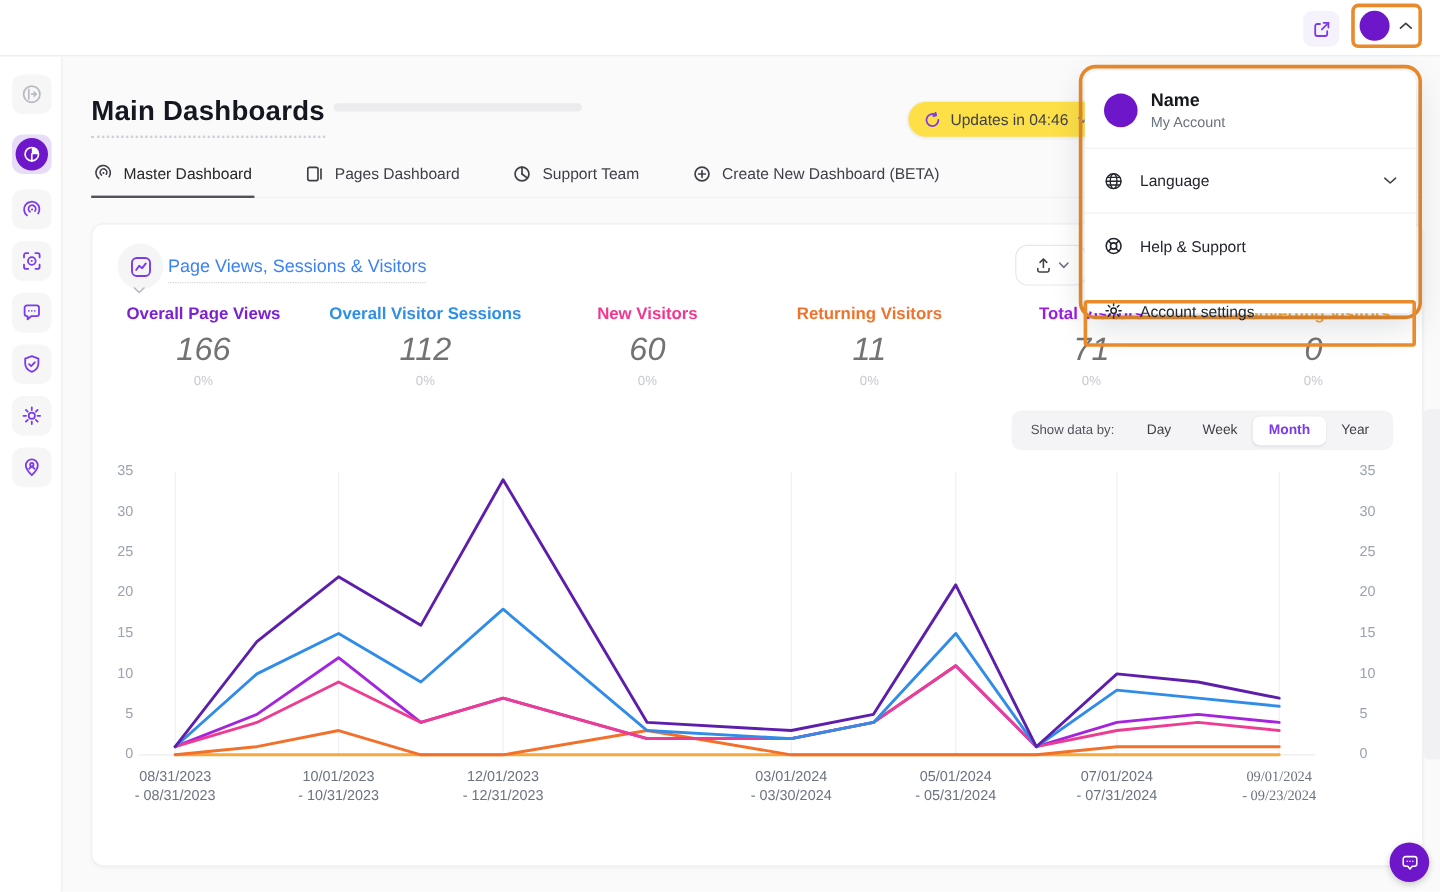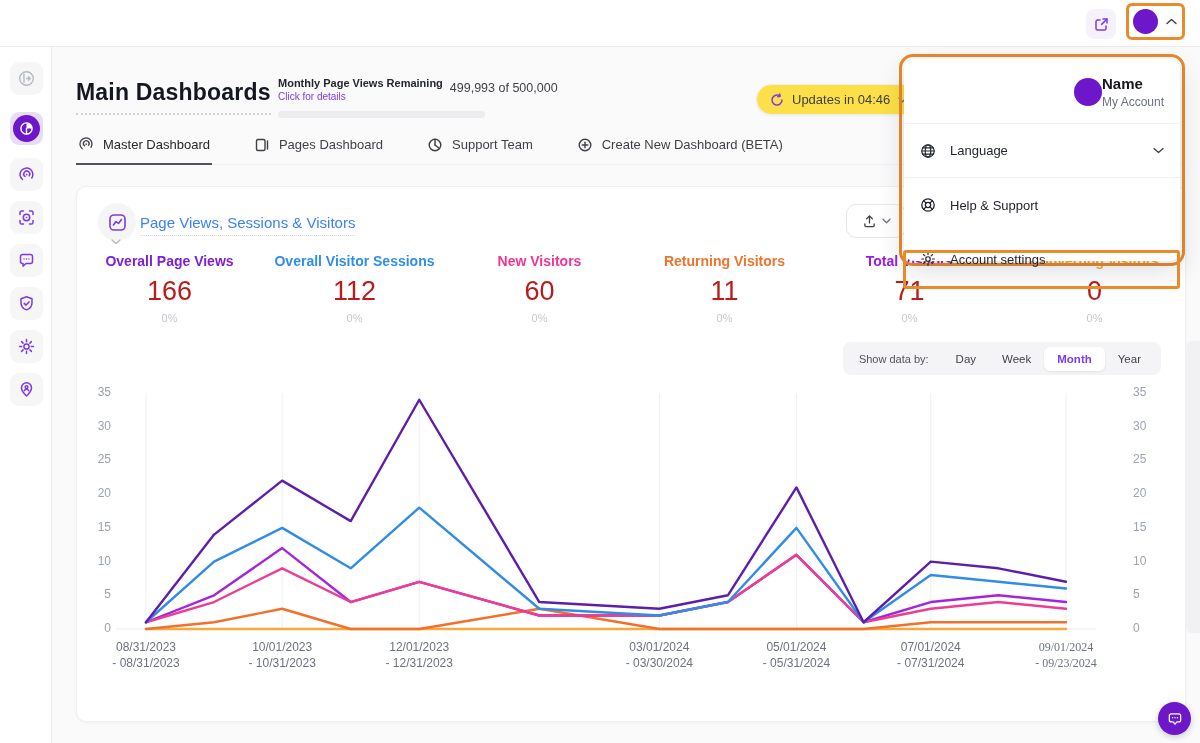--- a/index.html
+++ b/index.html
@@ -43,38 +43,38 @@
   
   .card { position:absolute; left:24px; top:139px; width:1110px; height:536px; background:#fff; border:1px solid #f0f0f2; border-radius:10px; box-shadow:0 1px 3px rgba(16,24,40,.04); }
   .card-icon-wrap { position:absolute; left:21px; top:16px; width:38px; height:38px; border-radius:50%; background:#f5f5f6; display:flex; align-items:center; justify-content:center; }
   .card-icon-chev { position:absolute; left:34px; top:52px; }
   .card-title { position:absolute; left:63px; top:27px; font-size:15px; color:#3b82f6; padding-bottom:4px; border-bottom:1.5px dotted #d6d6da; }
   .export-btn { position:absolute; left:769px; top:17px; width:60px; height:34px; border:1px solid #e7e7ea; border-radius:10px; background:#fff; display:flex; align-items:center; justify-content:center; gap:5px; cursor:pointer; }
 
   .metrics { position:absolute; left:0; top:66px; width:1110px; display:flex; }
   .metric { flex:1; text-align:center; }
   .metric-label { font-size:14px; font-weight:bold; }
-  .metric-value { font-size:27px; font-weight:500; color:#b91c1c; margin-top:7px; }
+  .metric-value { font-size:27px; font-weight:500; color:#737373; margin-top:7px;font-style:italic; }
   .metric-delta { font-size:11px; color:#c6c9cf; margin-top:5px; }
 
   .showdata { position:absolute; top:155px; right:24px; height:33px; background:#f4f4f6; border-radius:8px; display:flex; align-items:center; padding:0 7px 0 16px; gap:4px; }
   .showdata-label { font-size:11px; color:#52525b; margin-right:10px; }
   .showdata-opt { font-size:11.5px; color:#3f3f46; padding:6px 13px; border-radius:6px; cursor:pointer; }
   .showdata-opt.active { background:#fff; color:#7c3aed; font-weight:bold; box-shadow:0 1px 2px rgba(16,24,40,.08); }
 
   .chart { position:absolute; left:0; top:190px; width:1110px; height:310px; }
   .ytick { position:absolute; font-size:12px; color:#9ca3af; }
   .xtick { position:absolute; width:130px; text-align:center; font-size:12px; color:#6b7280; line-height:16px; }
 
   .right-strip { position:absolute; left:1186px; top:341px; width:14px; height:292px; background:#f1f1f3; border-radius:6px 0 0 6px; }
 
   
   .dropdown-outline { position:absolute; left:899px; top:54px; width:286px; height:212px; border:3px solid #e98a2b; border-radius:14px; z-index:100; background:transparent; }
   .dropdown { position:absolute; left:2px; top:2px; width:276px; height:202px; background:#fff; border-radius:10px; box-shadow:0 10px 28px rgba(16,24,40,.14); }
-  .menu-profile { display:flex; align-items:center; gap:0; padding:16px 16px 14px 16px; border-bottom:1px solid #f0f0f2;justify-content:flex-end; }
+  .menu-profile { display:flex; align-items:center; gap:11px; padding:16px 16px 14px 16px; border-bottom:1px solid #f0f0f2; }
   .avatar-menu { width:28px; height:28px; border-radius:50%; background:#6e16c9; flex:none; }
   .menu-name { font-size:15px; font-weight:bold; color:#17181c; }
   .menu-sub { font-size:12px; color:#6b7280; margin-top:3px; }
   .menu-row { display:flex; align-items:center; gap:14px; padding:0 16px; height:54px; font-size:13px; color:#23262e; cursor:pointer; }
   .menu-row .spacer { flex:1; }
   .lang-row { border-bottom:1px solid #f0f0f2; }
   .settings-highlight { position:absolute; left:-1px; top:126px; width:277px; height:39px; border:3px solid #e98a2b; border-radius:3px; z-index:2; pointer-events:none; }
   .menu-items { position:relative; }
 
   
@@ -179,27 +179,20 @@
       </svg>
     </span>
   </div>
 </div>
 
 <div class="main">
 
   <div class="page-title">Main Dashboards</div>
 
   <div class="quota">
-    <div class="quota-row">
-      <div>
-        <div class="quota-label">Monthly Page Views Remaining</div>
-        <div class="quota-link">Click for details</div>
-      </div>
-      <div class="quota-value">499,993 of 500,000</div>
-    </div>
     <div class="quota-bar"></div>
   </div>
 
   <div class="updates-btn">
     <span>
       <svg width="14" height="14" viewBox="0 0 14 14" fill="none" stroke="#7c3aed" stroke-width="1.5" stroke-linecap="round" stroke-linejoin="round">
         <path d="M12 7A5 5 0 1 1 9.8 2.9"></path>
           <polyline points="9.6,0.9 10.1,3.2 7.8,3.7"></polyline>
       </svg>
     </span>

